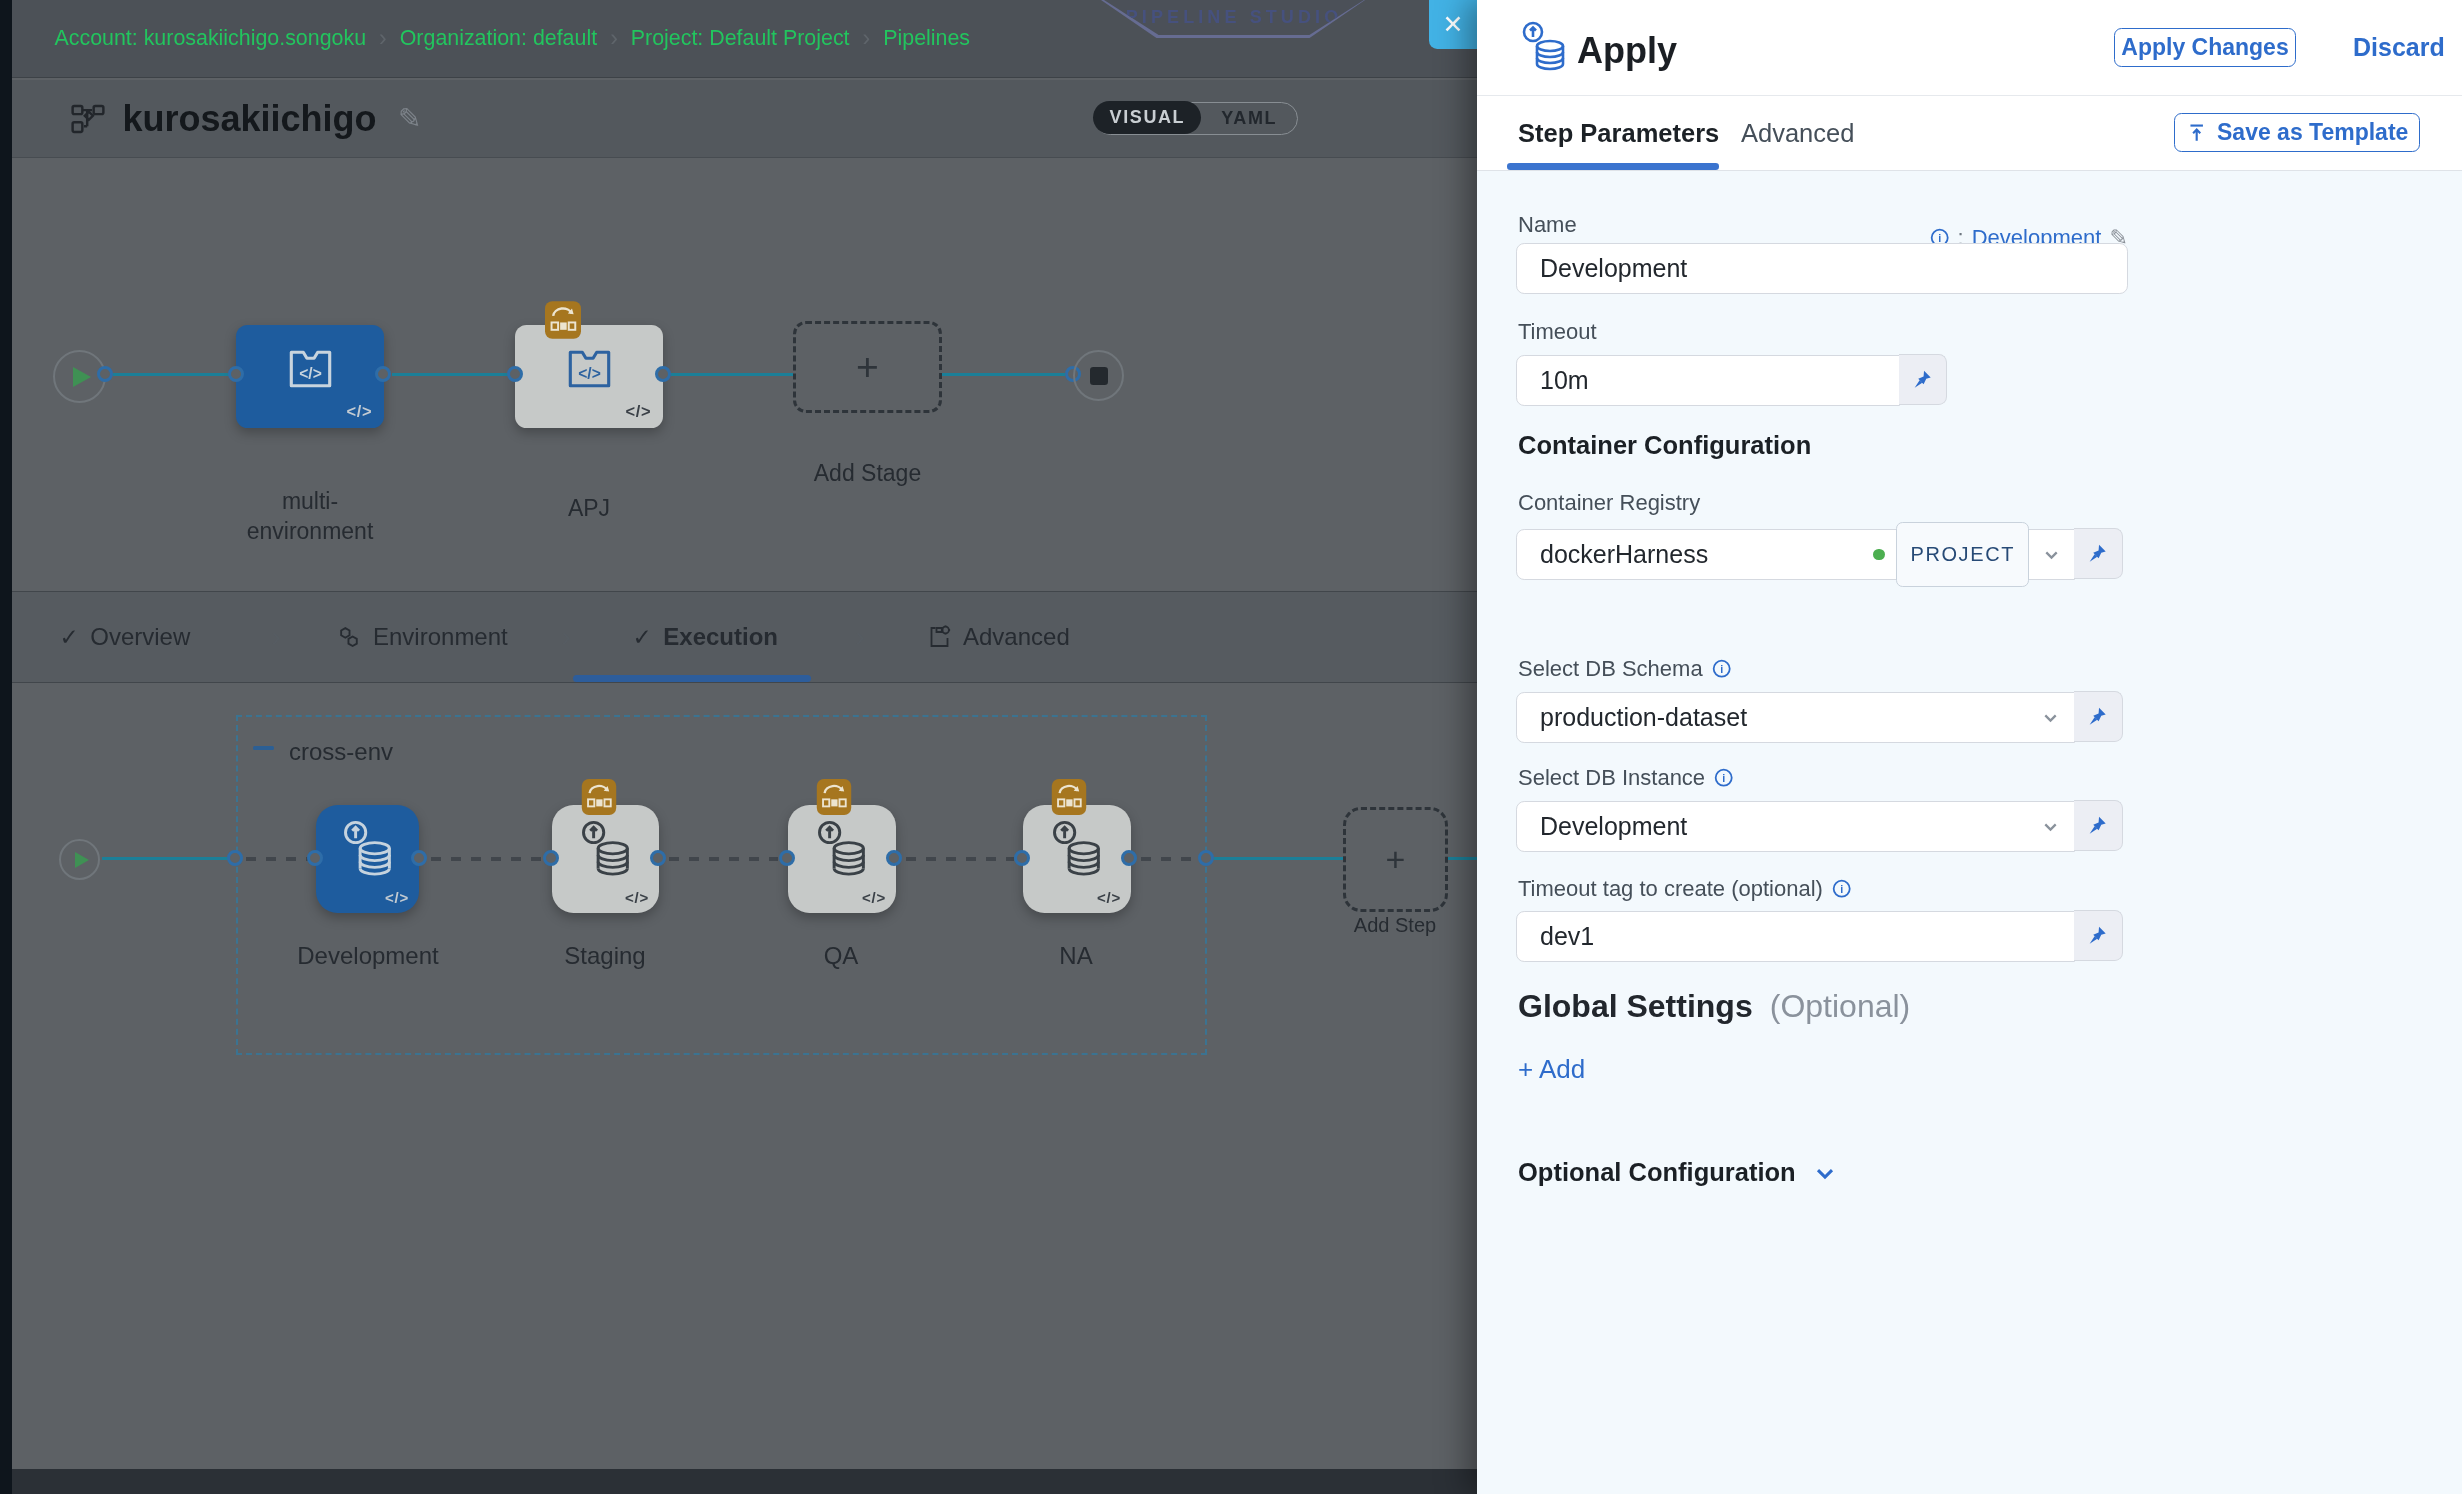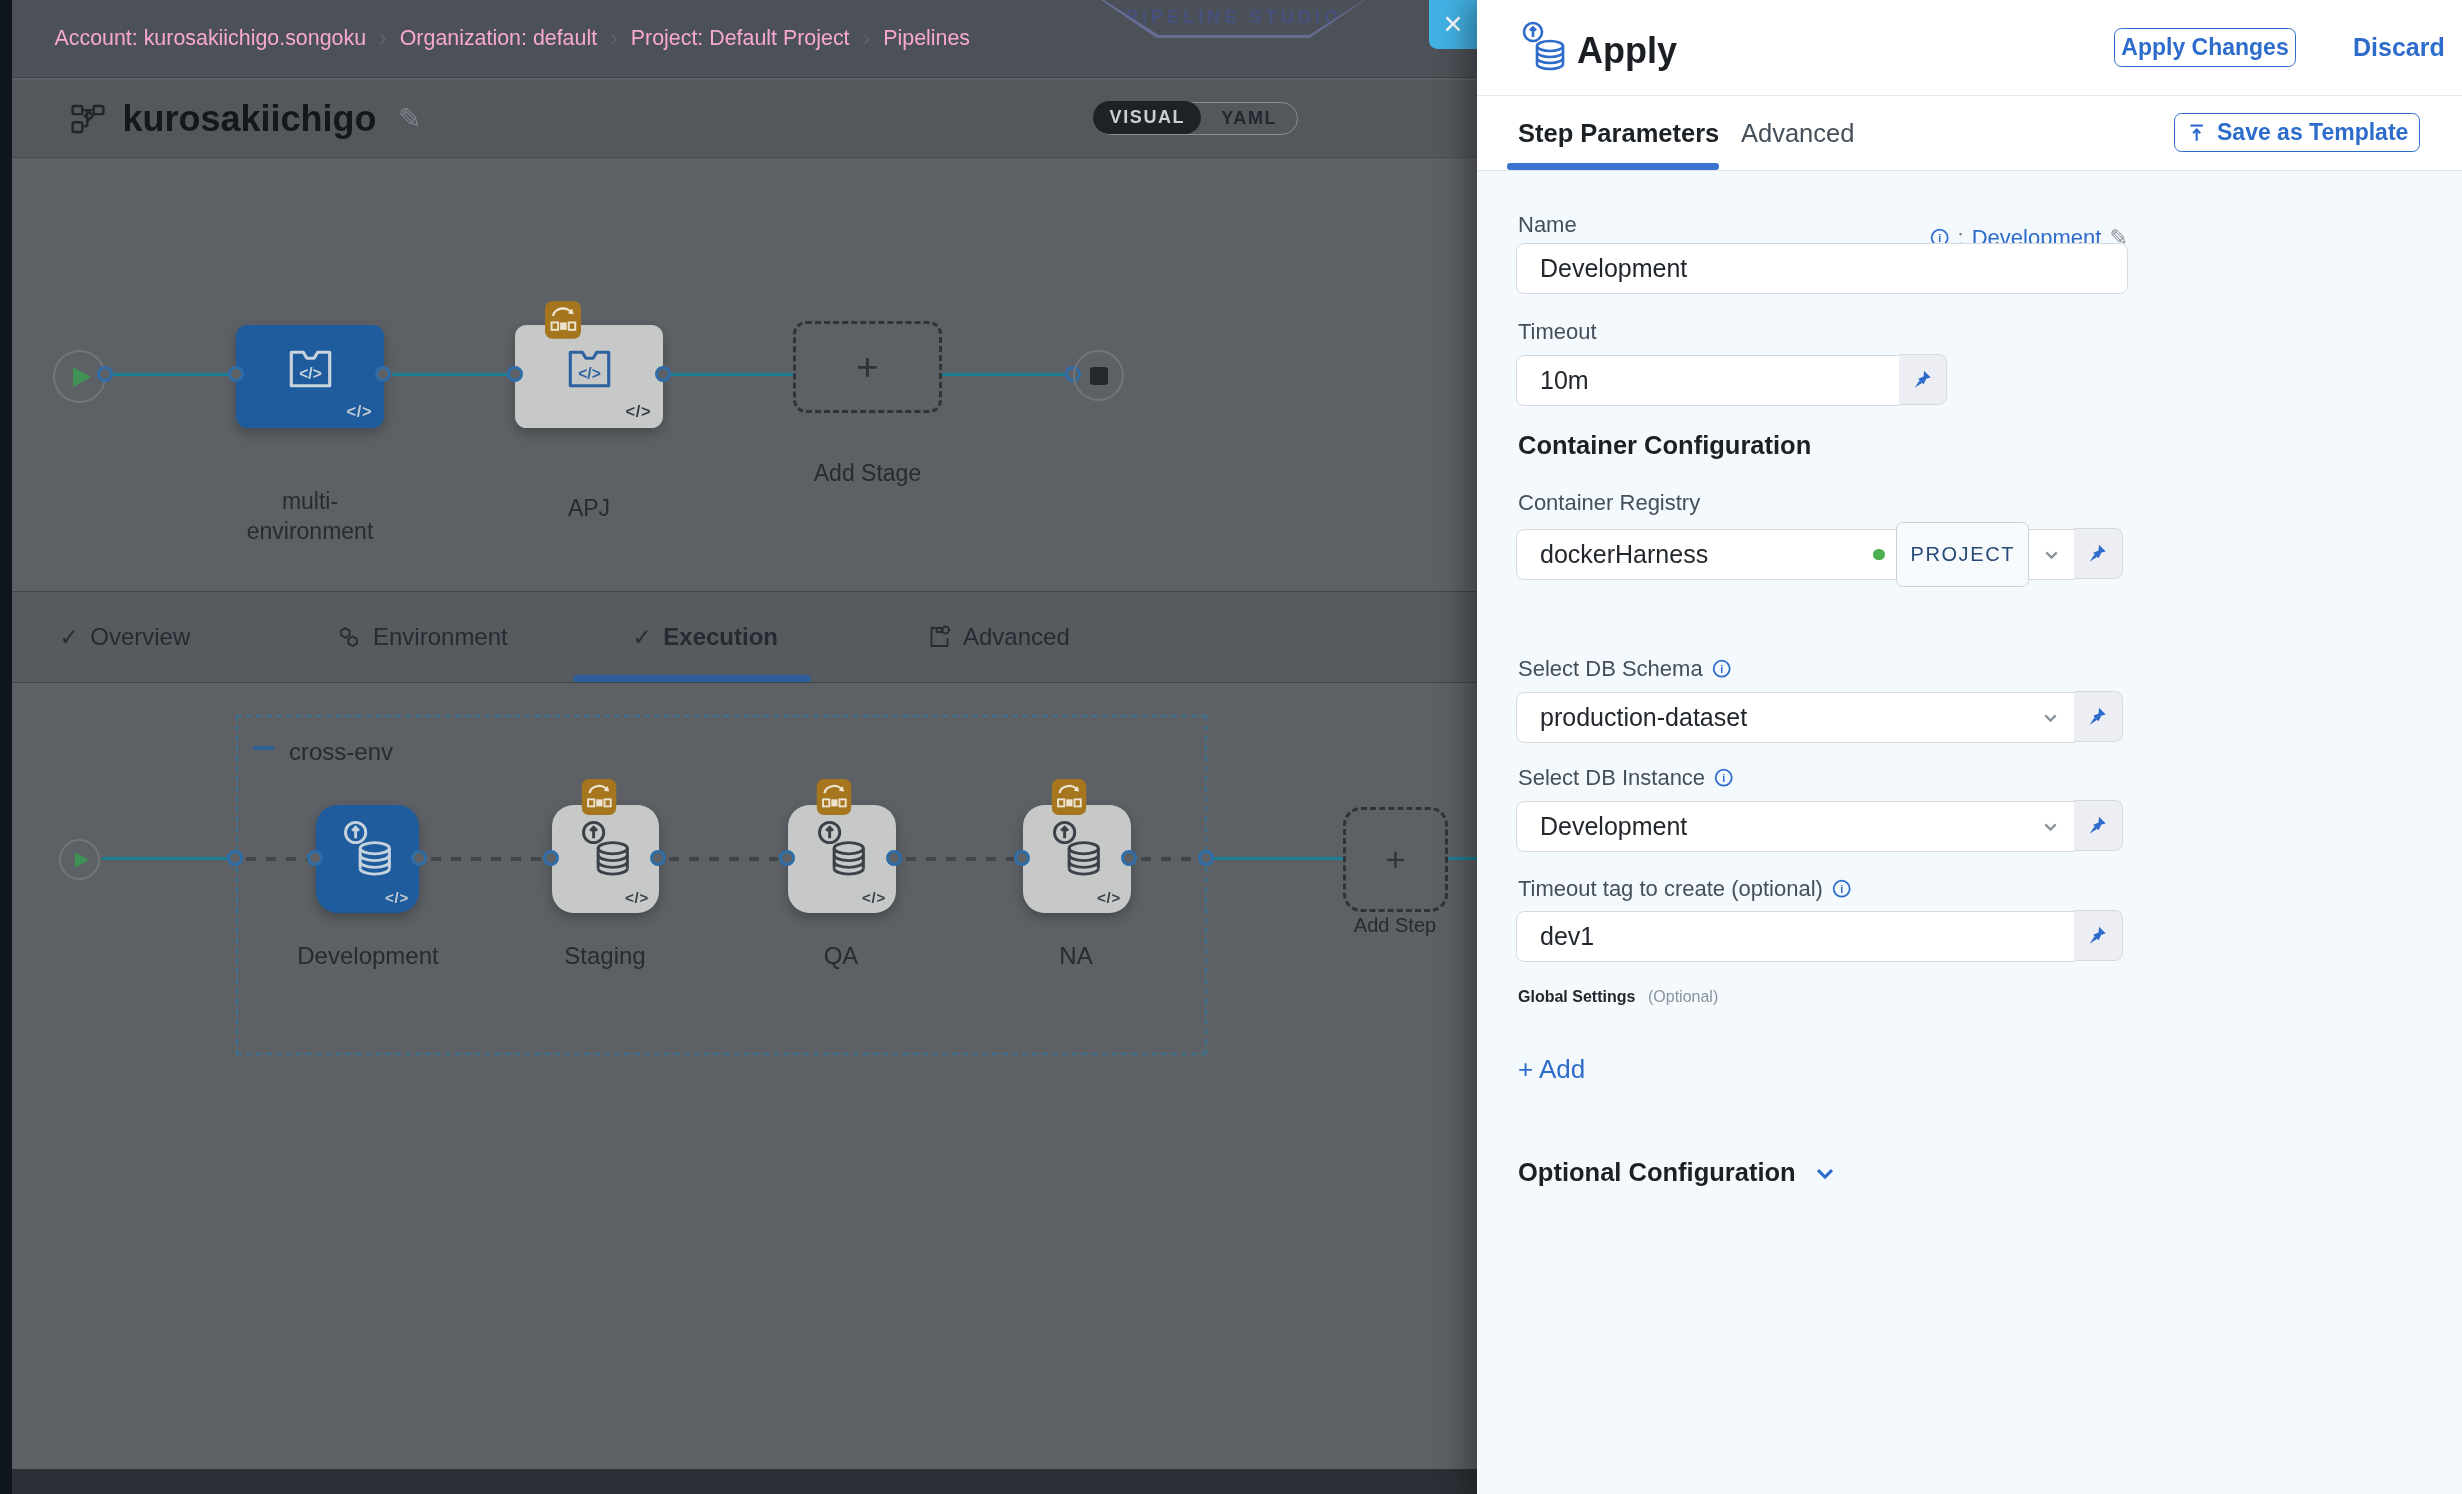--- a/index.html
+++ b/index.html
@@ -11,21 +11,21 @@
   
   .dots { background-image: radial-gradient(#50555a 1.8px, transparent 2.1px); background-size:20px 20px; background-position:5px 5px; }
   #leftnav-strip { left:0; top:0; width:11.5px; height:1495px; background:#0e151c; }
   #topbar { left:11.5px; top:0; width:1465px; height:78px; background:#4c5157; border-bottom:1.6px solid #3d4247; }
   #titlebar { left:11.5px; top:80px; width:1465px; height:78px; background:#53585d; border-bottom:1.6px solid #474c51; }
   #stage-canvas { left:11.5px; top:159px; width:1465px; height:432px; background:#5d6165; }
   #tabsbar { left:11.5px; top:591px; width:1465px; height:92px; background:#565b60; border-top:1.6px solid #41464b; border-bottom:1.6px solid #41464b; }
   #exec-canvas { left:11.5px; top:685px; width:1465px; height:784px; background:#5d6165; }
   #bottom-strip { left:11.5px; top:1469px; width:1465px; height:26px; background:#2b3036; }
 
-  .crumb { color:#f9a8d4; font-size:21.4px; }
+  .crumb { color:#22c55e; font-size:21.4px; }
   .crumb-sep { color:#5f656b; font-size:23px; padding:0 13px; }
 
   #pipeline-title { color:#14181c; font-size:36px; font-weight:bold; }
   .pencil { color:#7d838a; font-size:28px; }
 
   
   #vy-pill { left:1094px; top:102px; width:204px; height:33px; border:1.6px solid #888e93; border-radius:18px; display:flex; }
   #vy-visual { width:108px; height:33px; margin:-1.6px 0 0 -1.6px; background:#1d2227; border-radius:18px; color:#c9ced2; font-size:18px; font-weight:bold; letter-spacing:1.6px; display:flex; align-items:center; justify-content:center; }
   #vy-yaml { flex:1; color:#22272d; font-size:18px; font-weight:bold; letter-spacing:1.6px; display:flex; align-items:center; justify-content:center; }
 
@@ -475,21 +475,21 @@
     </div>
     <div class="input" style="left:39px;top:911px;width:559px;height:51px;border-radius:8.2px 0 0 8.2px;">
       <span class="val">dev1</span>
       <div class="attach" style="left:557px;width:49px;">
         <svg width="21.4" height="21.4" viewBox="0 0 24 24">
             <path d="M13.5 2 L21 9.5 L16 11 L13 17 L8.5 12.5 L3 21 L11.5 15.5 L7 11 L13 8.5 Z" fill="#2e6ccb"></path>
           </svg>
       </div>
     </div>
 
-    <div class="abs" style="left:41px;top:988px;font-size:16px;">
+    <div class="abs" style="left:41px;top:988px;font-size:32px;">
       <span style="font-weight:bold;color:#22272d;">Global Settings</span>
       <span style="color:#8a929c;margin-left:8.2px;">(Optional)</span>
     </div>
     <span class="abs blue-link" style="left:41px;top:1054px;font-size:26px;">+ Add</span>
 
     <div class="abs" style="left:41px;top:1158px;display:flex;align-items:center;">
       <span style="font-size:25.5px;font-weight:bold;color:#1b2025;">Optional Configuration</span>
       <svg width="28" height="28" viewBox="0 0 24 24" style="margin-left:15px;">
           <path d="M6 9.5l6 6 6-6" fill="none" stroke="#2e6ccb" stroke-width="2.6"></path>
         </svg>

